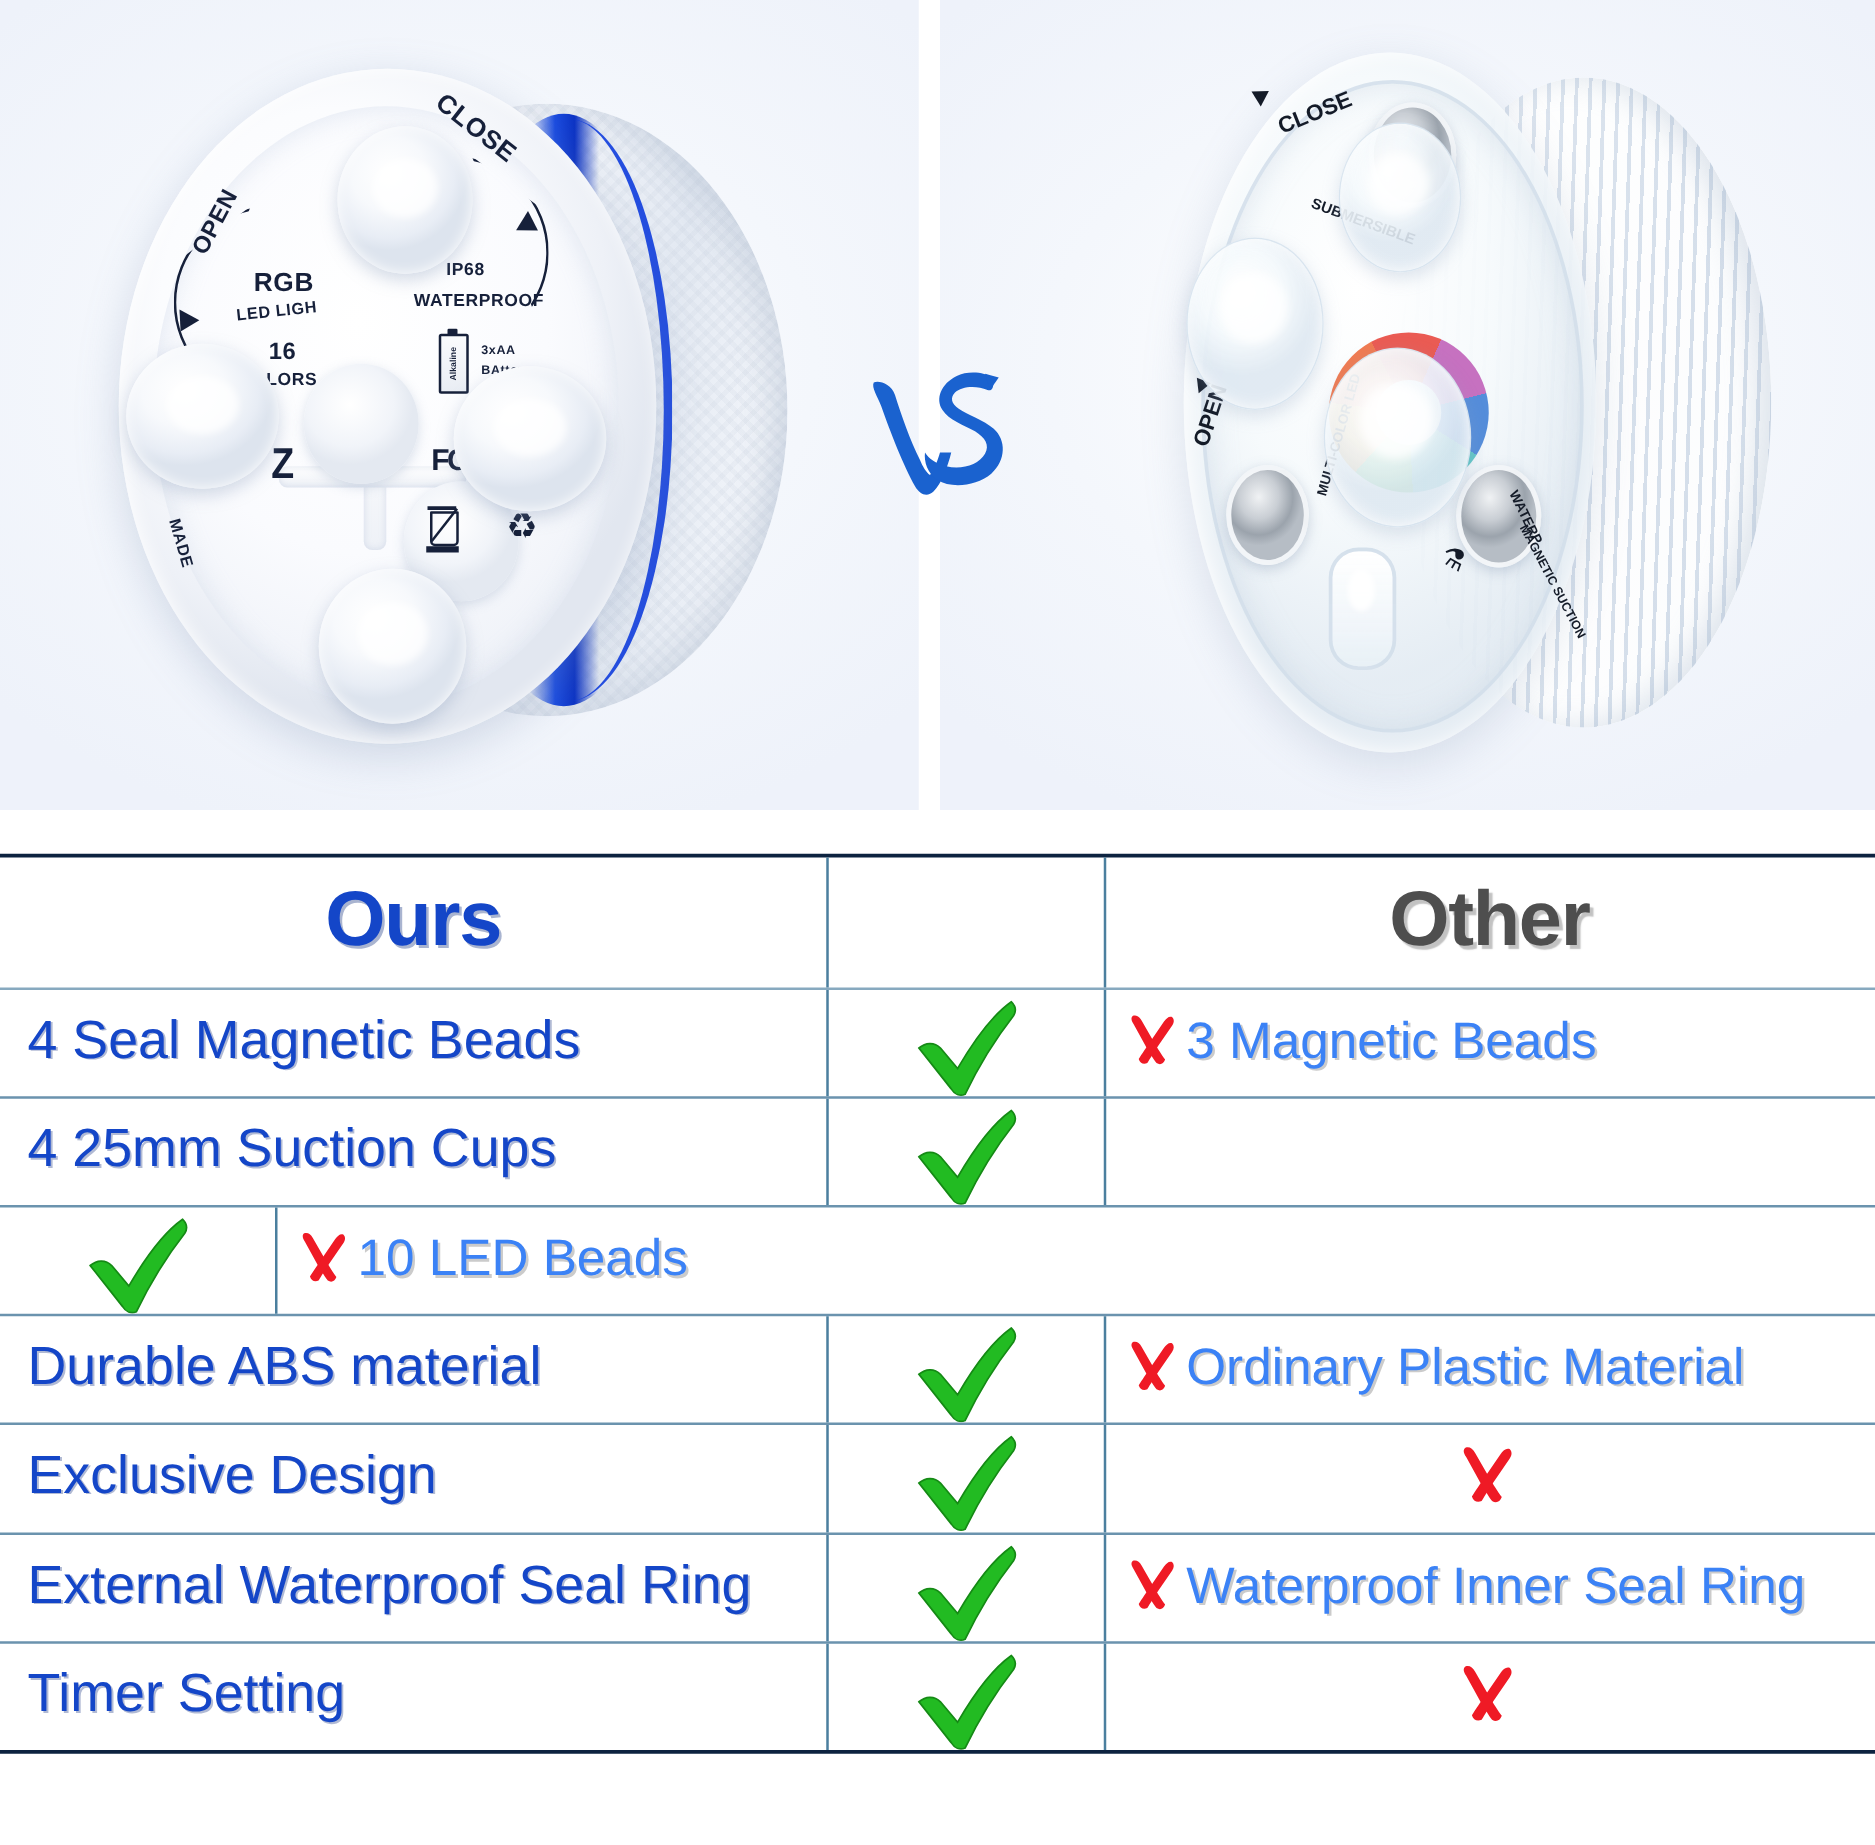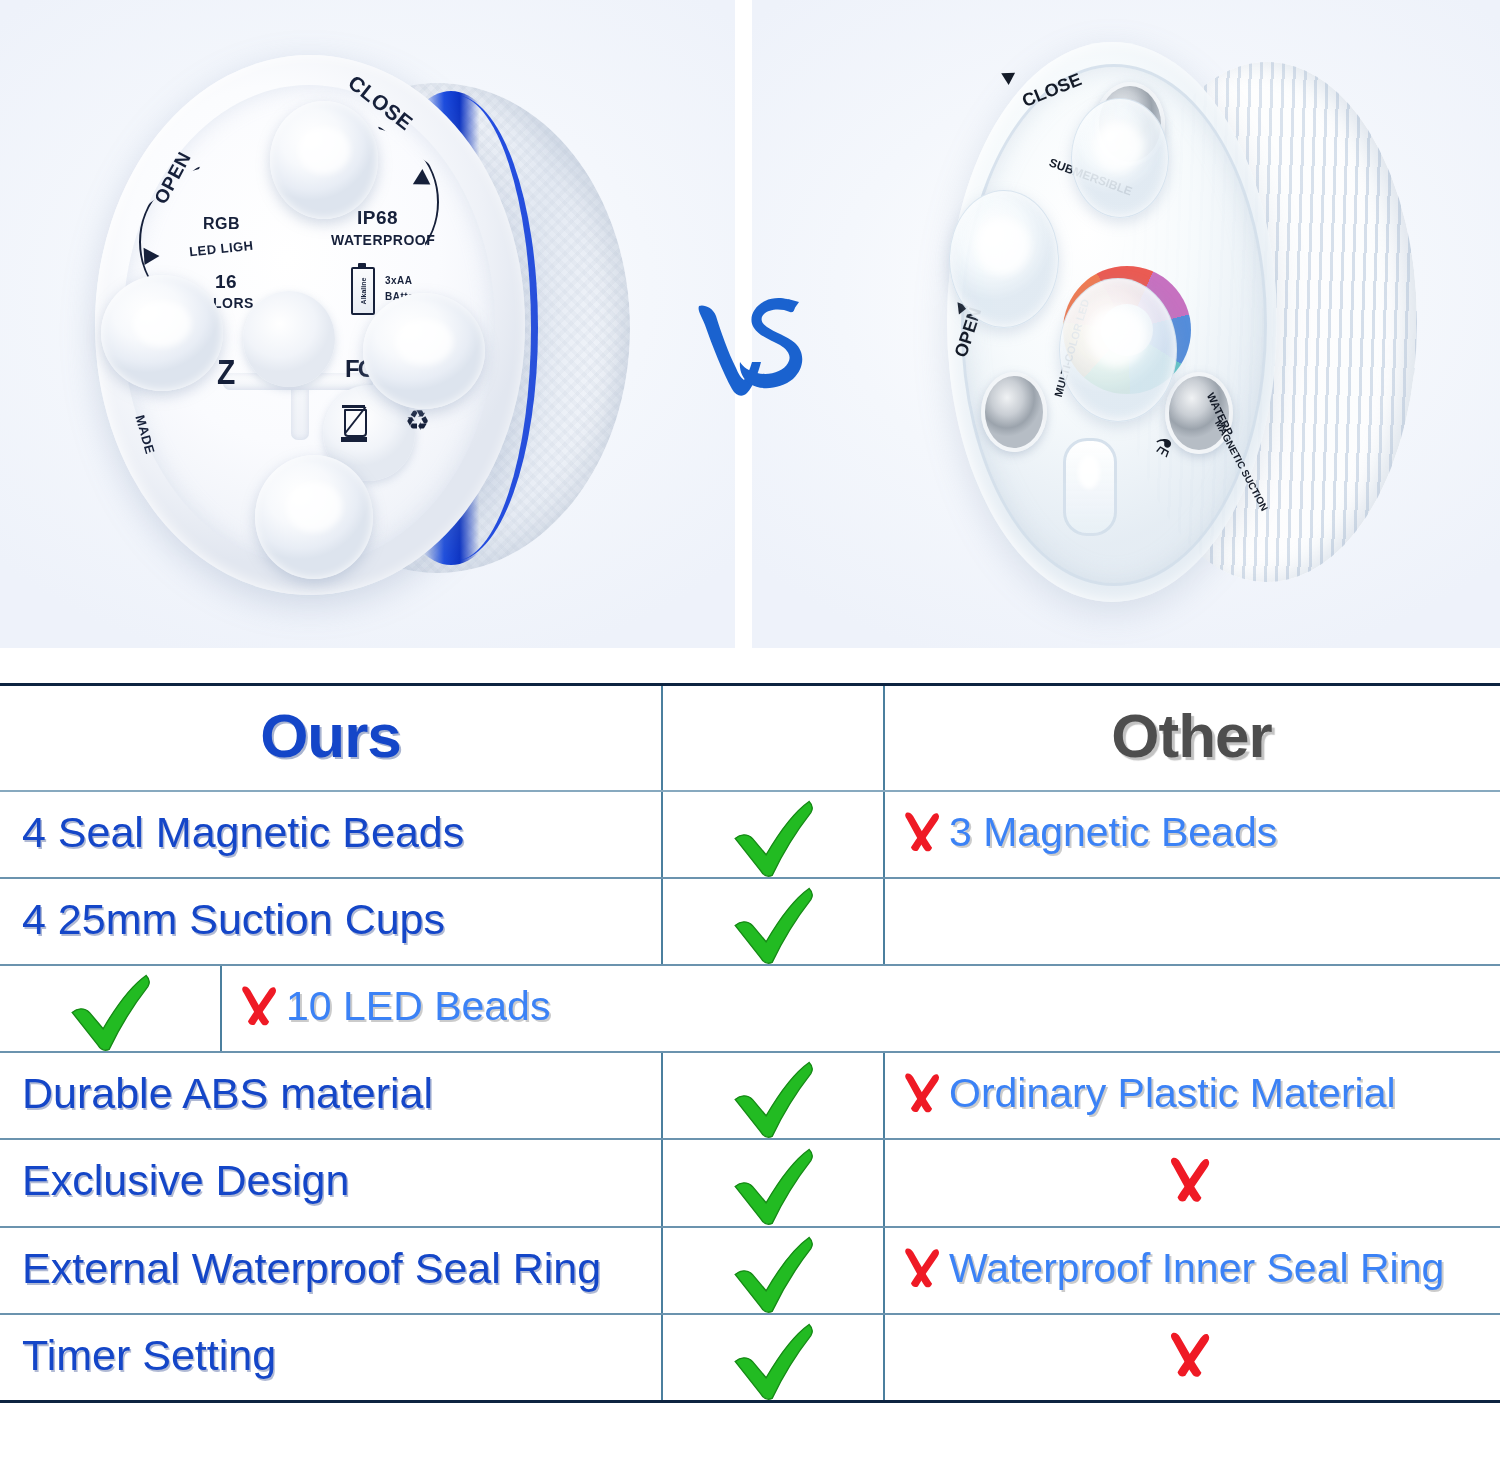--- a/index.html
+++ b/index.html
@@ -123,25 +123,25 @@
   .mark {
     position: absolute;
     color: #16203a;
     font-family: "Liberation Sans", sans-serif;
     font-weight: 600;
     white-space: nowrap;
     letter-spacing: .5px;
   }
   .m-open   { left: 50px;  top: 112px; font-size: 19px; transform: rotate(-62deg); }
   .m-close  { left: 248px; top: 36px;  font-size: 21px; transform: rotate(38deg); }
-  .m-rgb    { left: 108px; top: 160px; font-size: 16px; }
+  .m-rgb    { left: 108px; top: 160px; font-size: 21px; }
   .m-ledl   { left: 94px;  top: 186px; font-size: 13px; transform: rotate(-6deg); }
   .m-16     { left: 120px; top: 216px; font-size: 19px; }
   .m-colors { left: 96px;  top: 240px; font-size: 14px; }
-  .m-ip68   { left: 262px; top: 152px; font-size: 19px; }
+  .m-ip68   { left: 262px; top: 152px; font-size: 14px; }
   .m-wp     { left: 236px; top: 177px; font-size: 14px; }
   .m-batt   { left: 290px; top: 218px; font-size: 10px; line-height: 16px; }
   .m-made   { left: 30px;  top: 372px; font-size: 13px; transform: rotate(74deg); }
 
   .arrow-open, .arrow-close {
     position: absolute;
     width: 0; height: 0;
     border-left: 9px solid transparent;
     border-right: 9px solid transparent;
     border-top: 15px solid #16203a;

